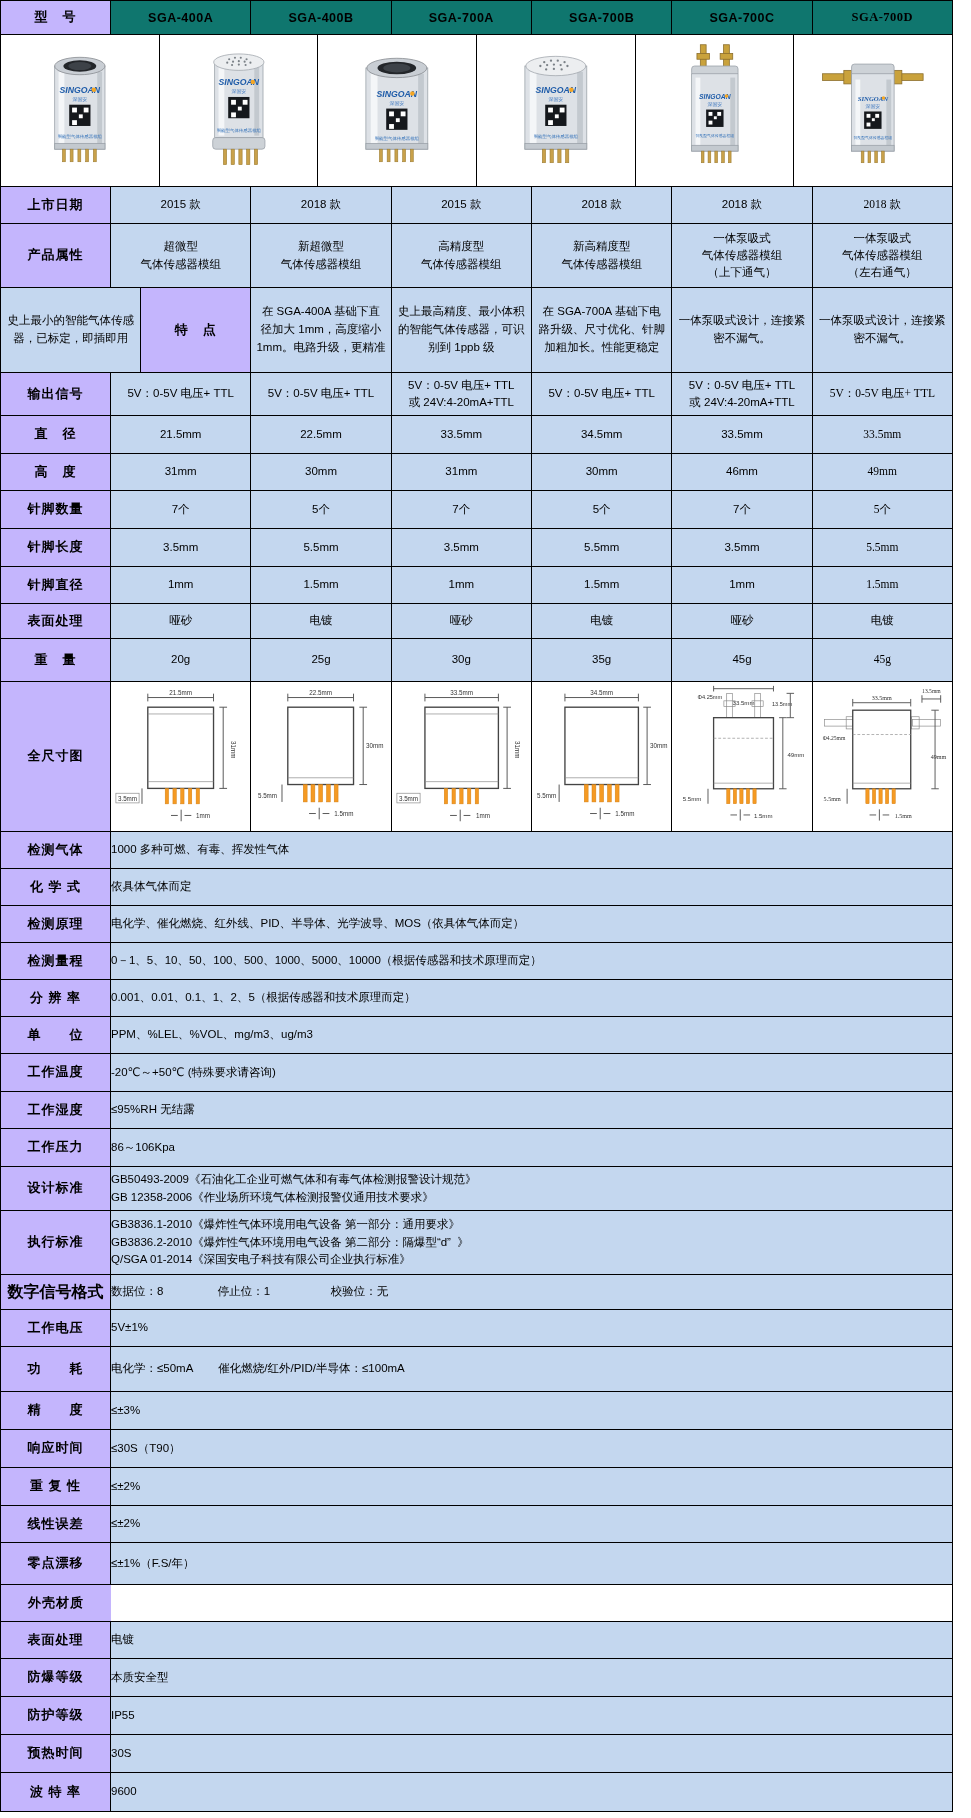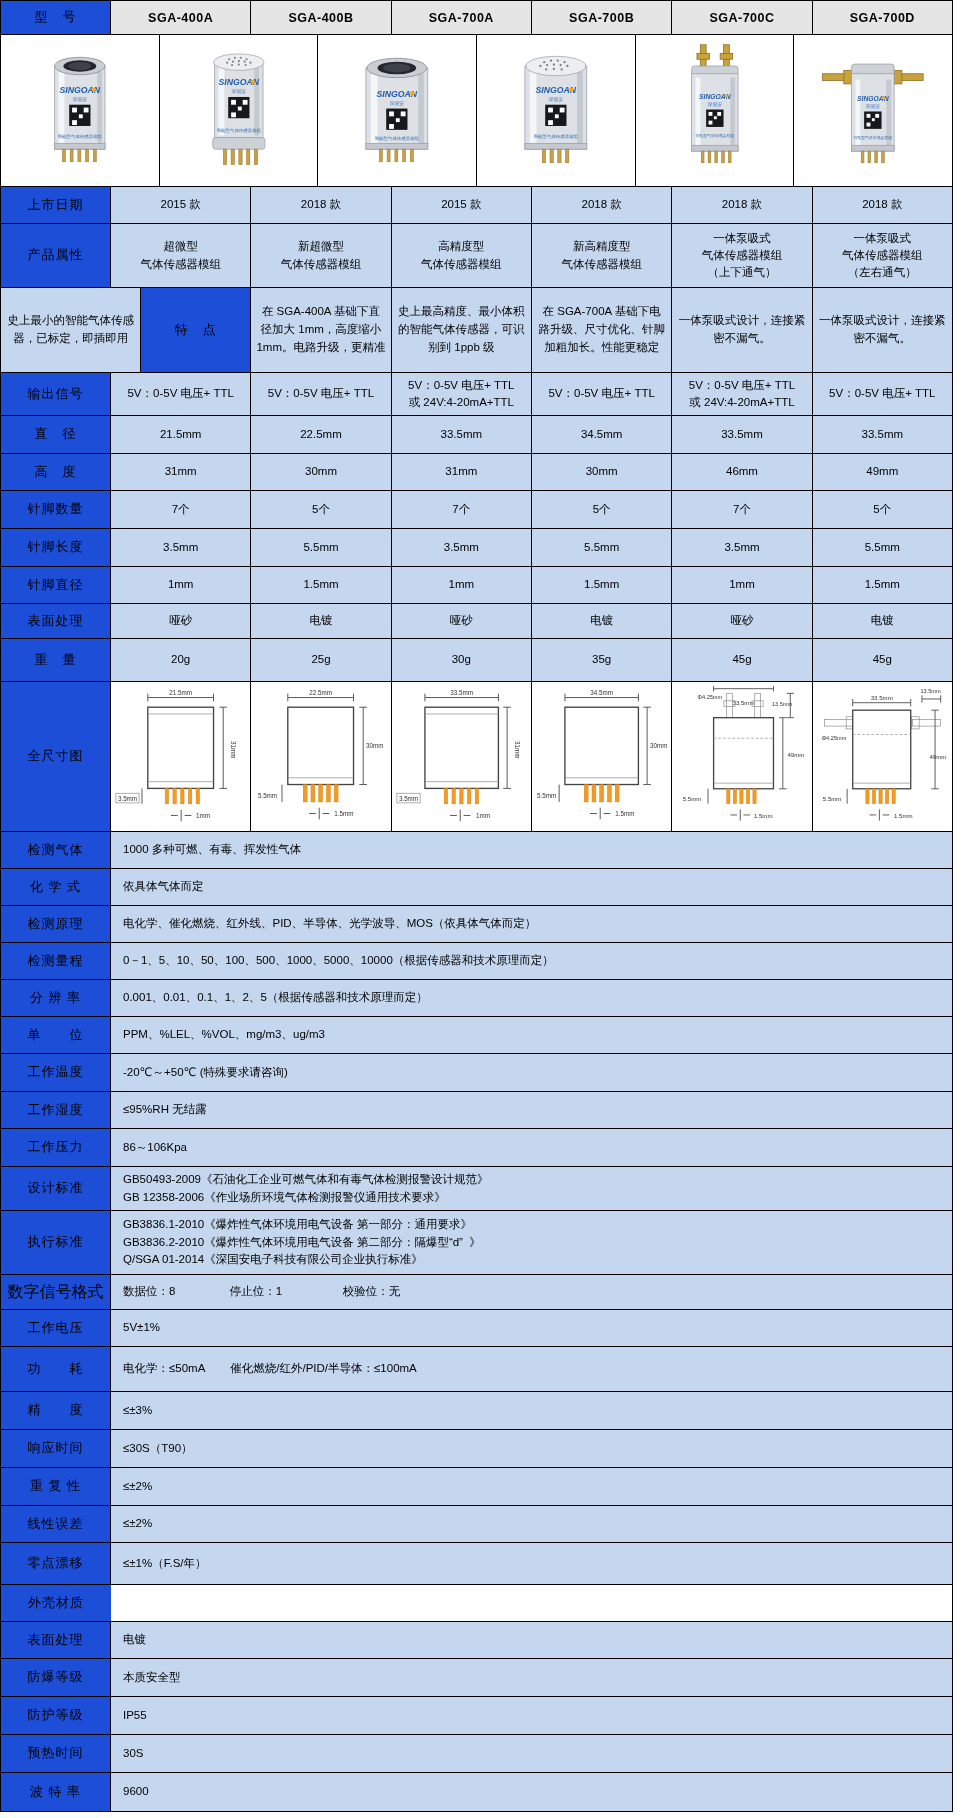--- a/index.html
+++ b/index.html
@@ -1,27 +1,27 @@
 <!DOCTYPE html>
 <html><head>
 <meta charset="utf-8">
 <style>
   * { margin:0; padding:0; box-sizing:border-box; }
   html,body { background:#fff; font-family:"Liberation Sans","DejaVu Sans",sans-serif; color:#000; }
   .sheet { width:953px; min-height:1812px; border:1px solid #000; background:#fff; }
   .row { display:flex; border-bottom:1px solid #000; }
   .row:last-child { border-bottom:none; }
   .cell { border-right:1px solid #000; display:flex; align-items:center; justify-content:center; text-align:center; overflow:hidden; }
-  .cell:last-child { border-right:none; }
-  .label-cell { width:110px; flex:0 0 110px; background:#1d4ed8; font-weight:normal; font-size:13px; letter-spacing:1px; line-height:1.3; }
-  .model-cell { flex:1; background:#e5e5e5; font-weight:bold; font-size:12.5px; letter-spacing:.5px;text-align:center; }
+  .cell:last-child { border-right:none;font-family:Liberation Serif, serif; }
+  .label-cell { width:110px; flex:0 0 110px; background:#c4b5fd; font-weight:bold; font-size:13px; letter-spacing:1px; line-height:1.3; }
+  .model-cell { flex:1; background:#0f766e; font-weight:bold; font-size:12.5px; letter-spacing:.5px;text-align:center; }
   .photo-cell, .dim-cell { flex:1; background:#fff; padding:2px; }
   .spec-cell { flex:1; background:#C4D7EF; font-size:11.5px; line-height:1.5; white-space:pre-line; padding:2px 5px; }
   .feature-cell { font-size:11.5px; line-height:1.55; }
-  .detail-value { flex:1; background:#C4D7EF; display:flex; align-items:center; font-size:11.5px; line-height:1.55; padding:2px 4px 2px 12px; text-align:left; white-space:pre-wrap; }
+  .detail-value { flex:1; background:#C4D7EF; display:flex; align-items:center; font-size:11.5px; line-height:1.55; padding:2px 4px 2px 0; text-align:left; white-space:pre-wrap; }
   svg { display:block; width:100%; height:100%; }
   
   .dim   { stroke:#555; stroke-width:1; fill:none; }
   .thin  { stroke:#888; stroke-width:.7; fill:none; }
   .bodyr { fill:#fff; stroke:#444; stroke-width:1.4; }
   .dtxt  { font-size:6.5px; fill:#333; text-anchor:middle; }
   .pin   { fill:#F59A23; stroke:#D47F12; stroke-width:.5; }
   .ph-body { fill:#DDE1E6; stroke:#9AA1A8; stroke-width:.8; }
   .hl { fill:#F4F6F8; } .sh { fill:#C3C9CF; }
   .cap { fill:#CDD2D7; stroke:#9AA1A8; stroke-width:.8; }

